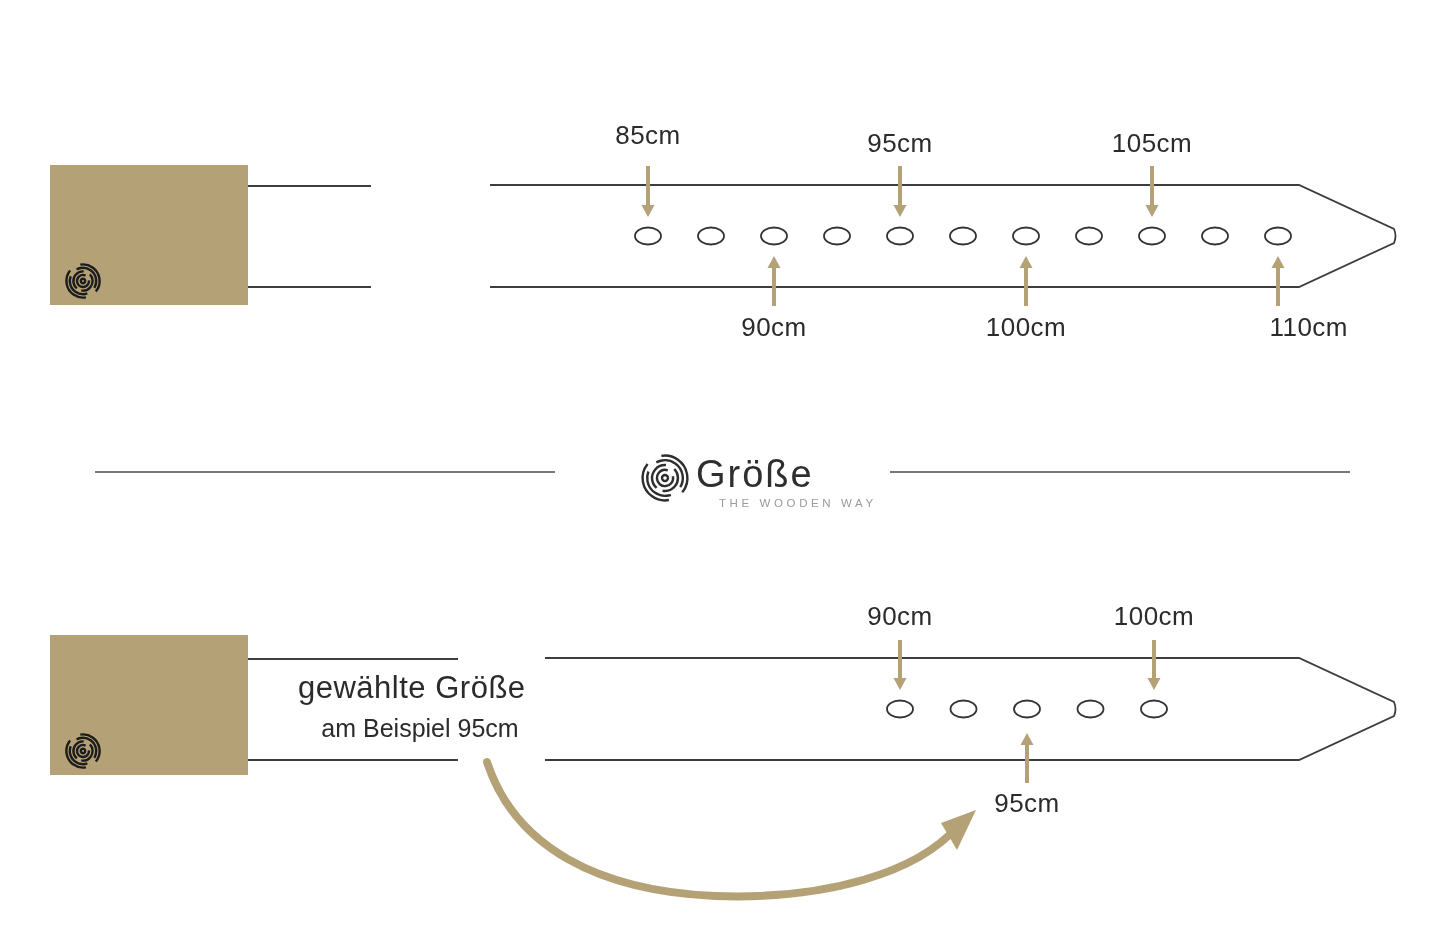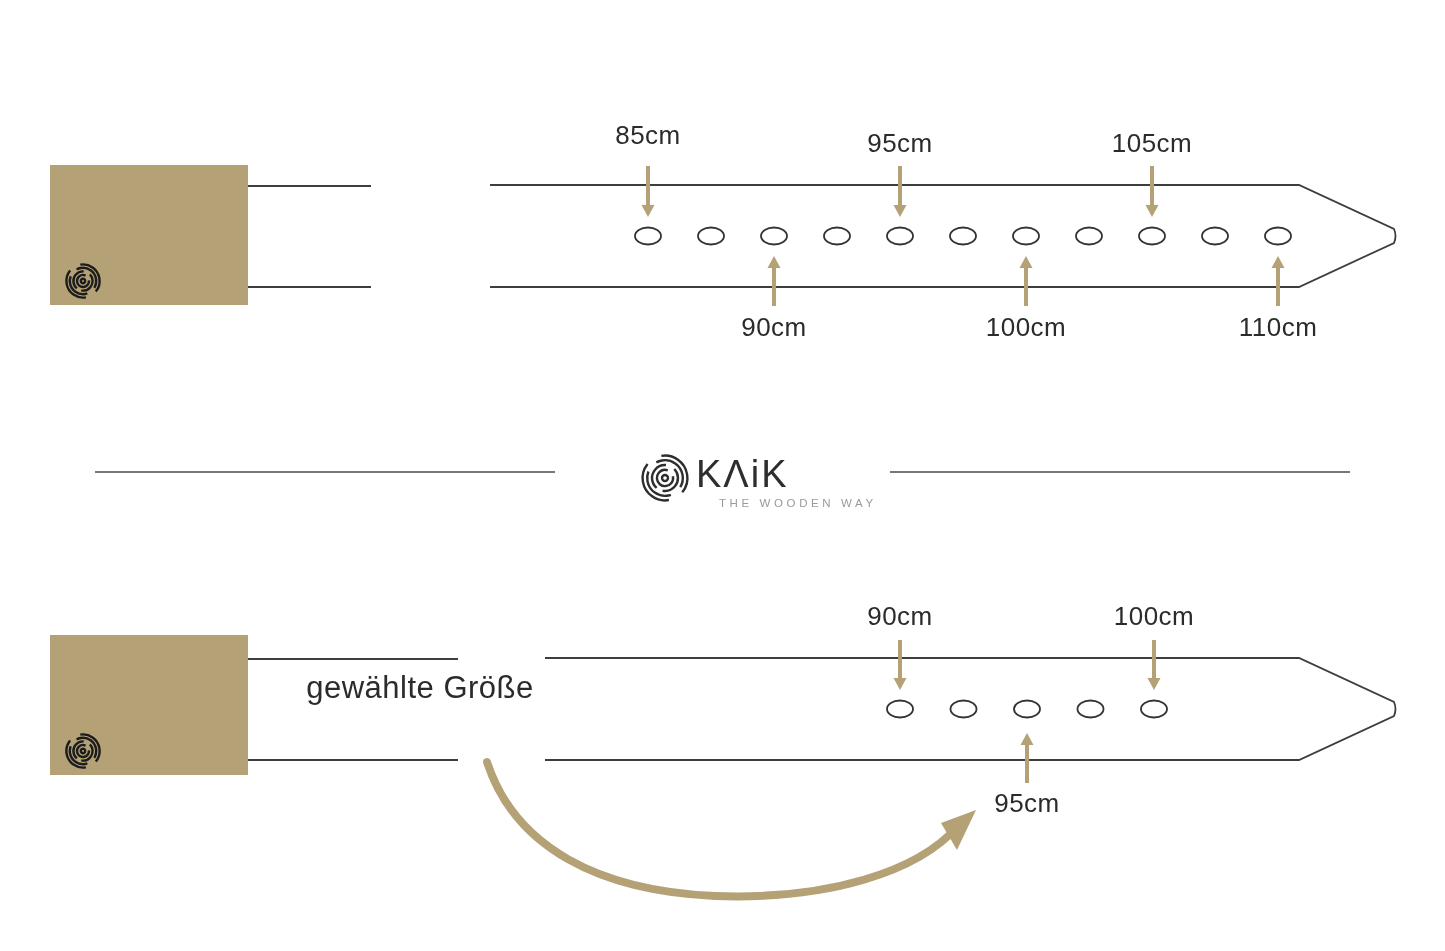--- a/index.html
+++ b/index.html
@@ -15,21 +15,21 @@
   .txt{position:absolute;white-space:nowrap;}
   .size-label{
     position:absolute;width:140px;text-align:center;
     font-size:26px;color:#2b2b2b;letter-spacing:0.5px;
   }
   .title-top{
     left:278px;top:215px;width:204px;text-align:center;
     font-size:39px;letter-spacing:1px;
   }
   .title-sel{
-    left:298px;top:670px;width:244px;text-align:center;
+    left:298px;top:670px;width:244px;
     font-size:31px;letter-spacing:0.5px;
   }
   .subtitle-sel{
     left:298px;top:714px;width:244px;text-align:center;
     font-size:25px;
   }
   .brand-name{
     left:696px;top:453px;font-size:38px;letter-spacing:2px;color:#2e2e2e;
   }
   .brand-tagline{
@@ -103,25 +103,26 @@
         <line x1="900" y1="640" x2="900" y2="678" stroke="#b4a276" stroke-width="4"></line>
         <polygon points="900,690 893.5,678 906.5,678" fill="#b4a276"></polygon>
         <line x1="1154" y1="640" x2="1154" y2="678" stroke="#b4a276" stroke-width="4"></line>
         <polygon points="1154,690 1147.5,678 1160.5,678" fill="#b4a276"></polygon>
         <line x1="1027" y1="783" x2="1027" y2="745" stroke="#b4a276" stroke-width="4"></line>
         <polygon points="1027,733 1020.5,745 1033.5,745" fill="#b4a276"></polygon>
       </g>
   </svg>
 
   <div class="txt title-sel">gewählte Größe</div>
-  <div class="txt brand-name">KΛiK</div>
+  <div class="txt subtitle-sel">am Beispiel 95cm</div>
+  <div class="txt brand-name">Größe</div>
   <div class="txt brand-tagline">THE WOODEN WAY</div>
 
 <div class="size-label" style="left: 578px; top: 120px;">85cm</div>
     <div class="size-label" style="left: 830px; top: 128px;">95cm</div>
     <div class="size-label" style="left: 1082px; top: 128px;">105cm</div>
     <div class="size-label" style="left: 704px; top: 312px;">90cm</div>
     <div class="size-label" style="left: 956px; top: 312px;">100cm</div>
-    <div class="size-label" style="left: 1208px; top: 312px;">110cm</div>
+    <div class="size-label" style="left: 1208px; top: 312px; text-align: right;">110cm</div>
     <div class="size-label" style="left: 830px; top: 601px;">90cm</div>
     <div class="size-label" style="left: 1084px; top: 601px;">100cm</div>
     <div class="size-label" style="left: 957px; top: 788px;">95cm</div>
   </div>
 
 </body></html>

